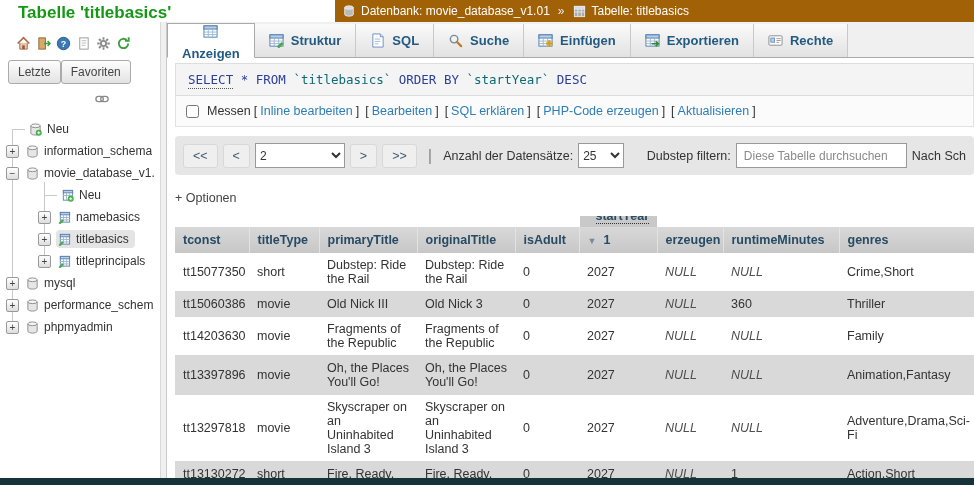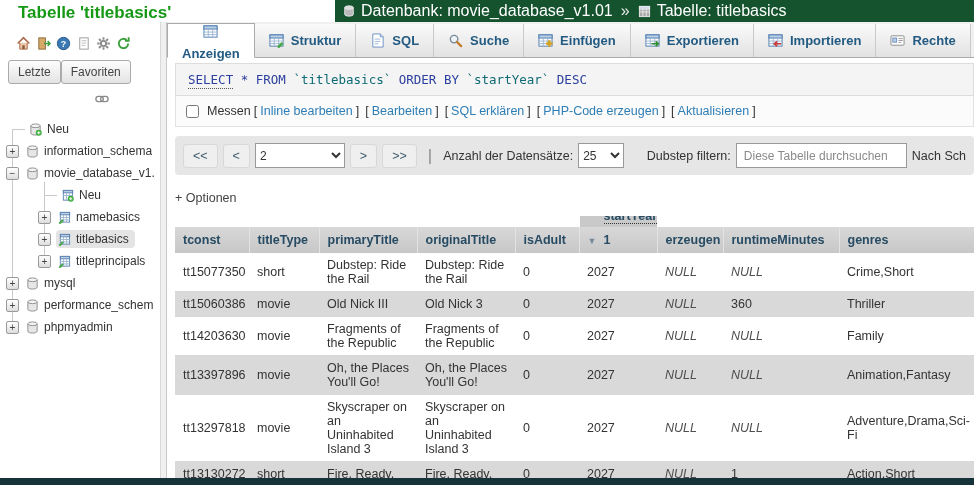--- a/index.html
+++ b/index.html
@@ -3,21 +3,21 @@
 <meta charset="utf-8">
 <style>
   * { margin:0; padding:0; box-sizing:border-box; }
   html,body { width:974px; height:485px; overflow:hidden; }
   body { font-family:"Liberation Sans", sans-serif; background:#fff; position:relative; }
 
   
   .top-band { height:22px; display:flex; }
   .title-area { width:335px; background:#fff; padding-left:18px; overflow:visible; }
   .page-title { color:#159915; font-size:17px; font-weight:bold; line-height:26px; white-space:nowrap; }
-  .breadcrumb { flex:1; background:#14532d; color:#fff; display:flex; align-items:center; gap:6px; padding:0 8px; font-size:16px; white-space:nowrap; }
+  .breadcrumb { flex:1; background:#a16207; color:#fff; display:flex; align-items:center; gap:6px; padding:0 8px; font-size:12px; white-space:nowrap; }
   .breadcrumb .sep { color:#e8e8e8; margin:0 2px; }
   .bc-icon { display:inline-flex; align-items:center; }
 
   
   .app-row { display:flex; height:456px; }
   .sidebar { width:160px; background:#fff; overflow:hidden; position:relative; }
   .v-divider { width:7px; background:#f0f0f0; border-left:1px solid #d9d9d9; border-right:1px solid #c9c9c9; }
   .main { flex:1; overflow:hidden; background:#fff; position:relative; }
 
   
@@ -69,21 +69,21 @@
   .flt-label { margin-left:18px; }
   .filter-input { height:25px; width:172px; border:1px solid #999; padding:0 7px; font-size:12px; }
   .filter-input::placeholder { color:#8a8a8a; }
 
   .options-link { margin:16px 0 10px 0; color:#444; font-size:12.5px; cursor:pointer; display:inline-block; }
 
   
   table { border-collapse:collapse; table-layout:fixed; font-size:12.5px; color:#333; width:806px; margin-top:12px; }
   thead th { background:linear-gradient(#d8d8d8,#c7c7c7); color:#274b63; font-weight:bold; text-align:left;
              padding:6px 8px; border-right:1px solid #e3e3e3; position:relative; cursor:pointer; }
-  th .sort-clip { position:absolute; left:0; right:0; top:-11px; height:11px; background:#c9c9c9; overflow:hidden; padding-left:24px; }
+  th .sort-clip { position:absolute; left:0; right:0; top:-11px; height:11px; background:#c9c9c9; overflow:hidden; padding-left:16px; }
   th .sort-clip span { position:relative; top:-7px; border-bottom:1px dotted #333; color:#274b63; font-weight:bold; font-size:12.5px; }
   th .arrow { color:#7a8a99; font-size:9px; margin-right:7px; }
   tbody td { padding:5px 8px; vertical-align:middle; }
   tbody tr { border-bottom:1px solid #d8d8d8; }
   tbody tr.even { background:#d9d9d9; }
   td.null { font-style:italic; color:#4f4f4f; }
 
   
   .console-bar { height:7px; background:#17333a; }
 </style>
@@ -367,31 +367,20 @@
               <rect x="1" y="2" width="14" height="3.4" fill="#b8cfe5" stroke="#4e7cb0"></rect>
               <path d="M1 8.6h14M1 11.3h14M5.6 5.4v8.6M10.3 5.4v8.6" stroke="#9db8d2" fill="none"></path>
               <path d="M7 11.5h7m-2.6-2.6 2.8 2.6-2.8 2.6" stroke="#2e8b2e" stroke-width="1.7" fill="none"></path>
             </svg>
           </span>
           <span>Exportieren</span>
         </div>
         <div class="tab">
           <span class="ticon">
             <svg width="15" height="15" viewBox="0 0 16 16">
-              <rect x="1" y="2" width="14" height="12" fill="#fff" stroke="#4e7cb0"></rect>
-              <rect x="1" y="2" width="14" height="3.4" fill="#b8cfe5" stroke="#4e7cb0"></rect>
-              <path d="M1 8.6h14M1 11.3h14M5.6 5.4v8.6M10.3 5.4v8.6" stroke="#9db8d2" fill="none"></path>
-              <path d="M14 11.5H7m2.6-2.6L6.8 11.5l2.8 2.6" stroke="#cc3333" stroke-width="1.7" fill="none"></path>
-            </svg>
-          </span>
-          <span>Importieren</span>
-        </div>
-        <div class="tab">
-          <span class="ticon">
-            <svg width="15" height="15" viewBox="0 0 16 16">
               <rect x="1" y="3" width="14" height="10" rx="1" fill="#fff" stroke="#8a8a8a"></rect>
               <rect x="3" y="5.4" width="4" height="4.4" fill="#b8cfe5" stroke="#6b8fc3"></rect>
               <path d="M9 6h4.6M9 8h4.6M9 10h3" stroke="#999"></path>
             </svg>
           </span>
           <span>Rechte</span>
         </div>
       </div>
 
     <div class="content">

